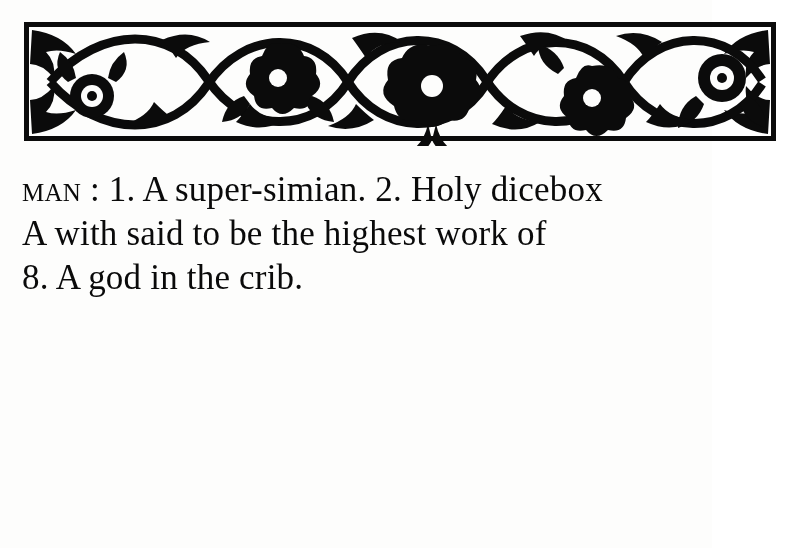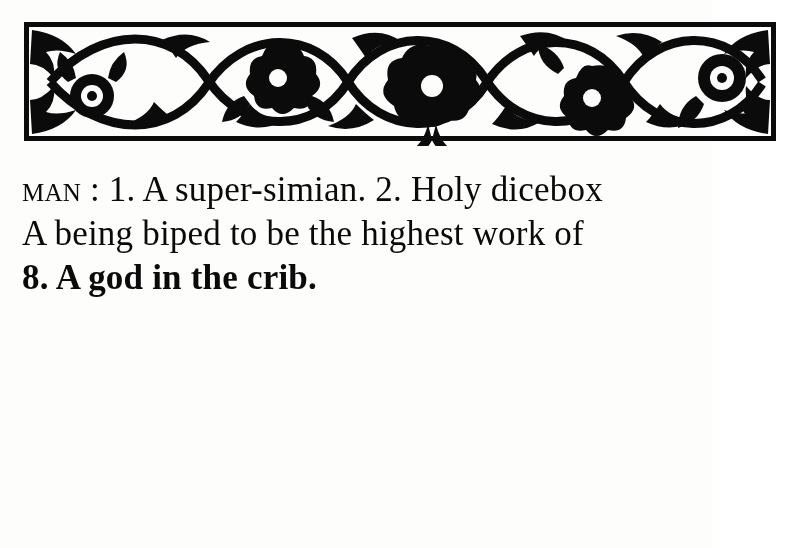--- a/index.html
+++ b/index.html
@@ -51,21 +51,20 @@
   }
   .headword {
     font-variant: small-caps;
     text-transform: lowercase;
   }
   .headword::first-letter {
     text-transform: uppercase;
   }
   .last-line {
     text-align: left;
-    font-weight: bold;
   }
 </style>
 </head>
 <body>
 
 <div class="page">
 
   <div class="ornament-wrap">
     <svg width="756" height="128" viewBox="0 0 756 128" role="img" aria-label="floral ornament">
       <g fill="#0b0b0b" stroke="none">
@@ -128,17 +127,17 @@
         <path d="M624 104 q26 12 48 -2 q-24 -2 -34 -16 q-8 12 -14 18 z"></path>
         <path d="M150 100 q-22 14 -46 6 q22 -8 28 -22 q10 10 18 16 z"></path>
         <path d="M352 102 q-22 14 -46 6 q22 -8 28 -22 q10 10 18 16 z"></path>
         <path d="M640 24 q-22 -14 -46 -6 q22 8 28 22 q10 -10 18 -16 z"></path>
       </g>
     </svg>
   </div>
 
   <div class="entry">
     <p class="entry-text"><span class="headword">Man</span><span> : 1. A super-simian. 2. Holy dicebox</span></p>
-    <p class="entry-text">A being biped to be the highest work of</p>
+    <p class="entry-text">A with said to be the highest work of</p>
     <p class="entry-text last-line">8. A god in the crib.</p>
   </div>
 
 </div>
 
 </body></html>

